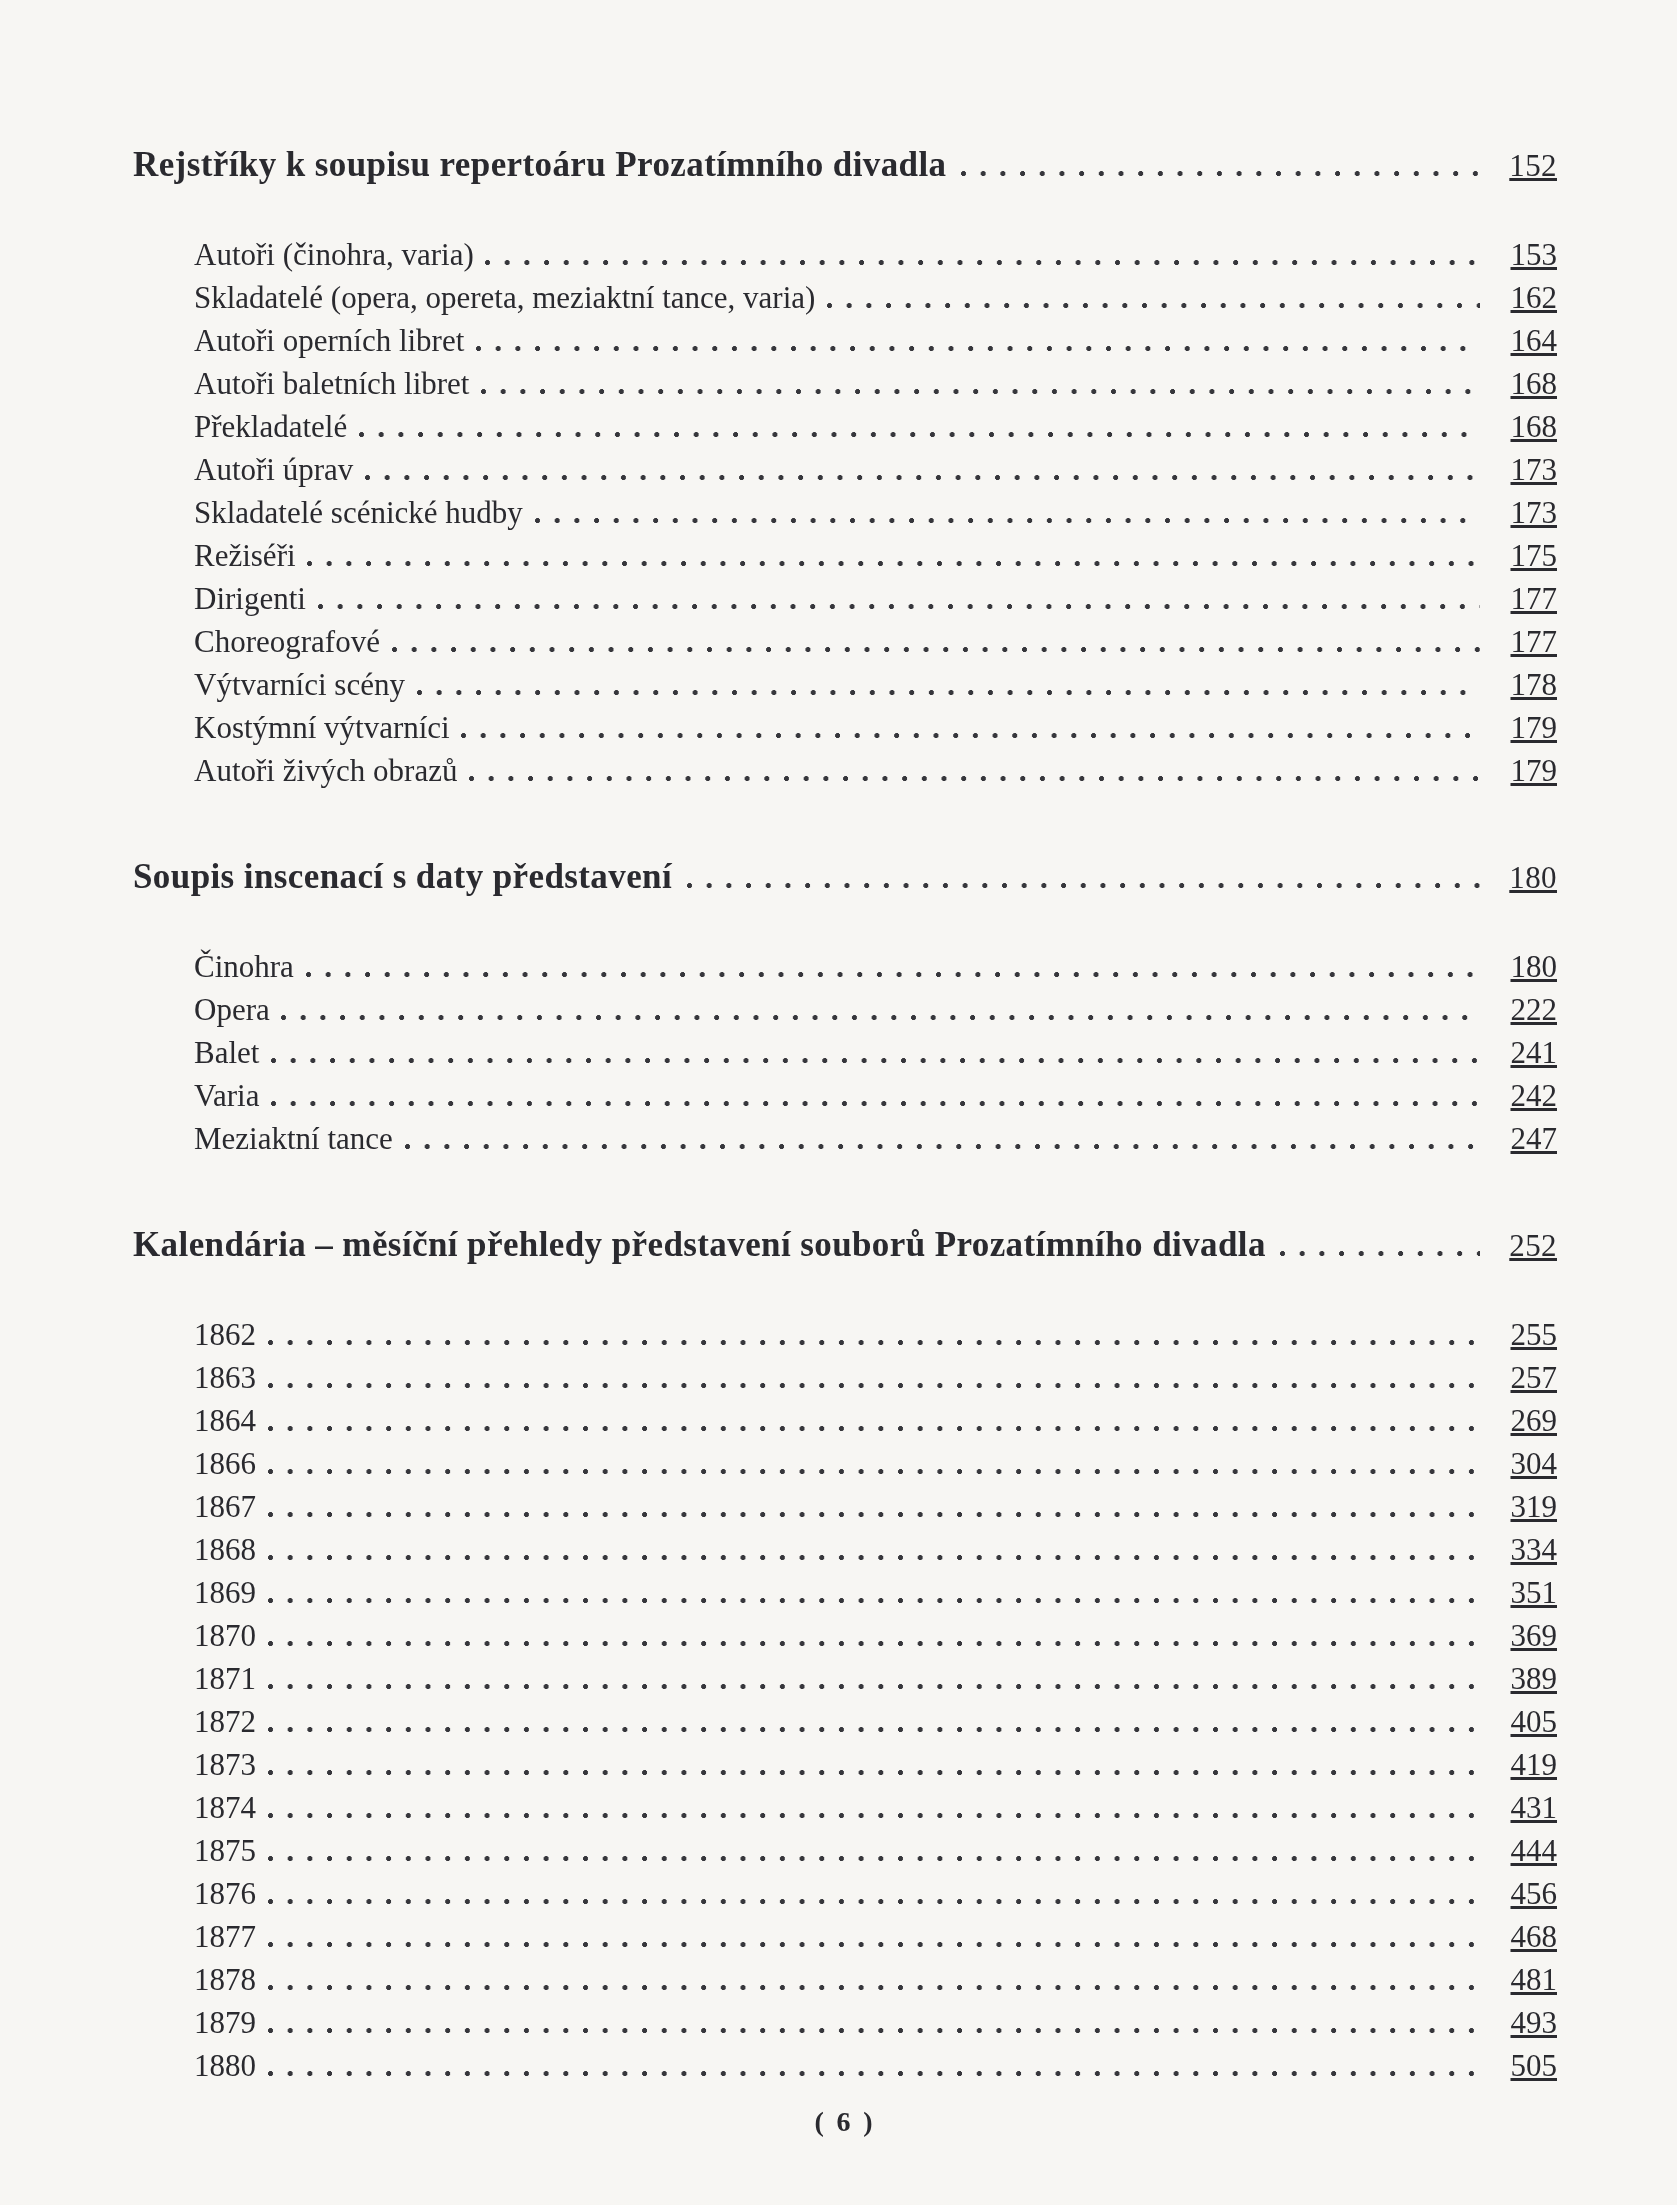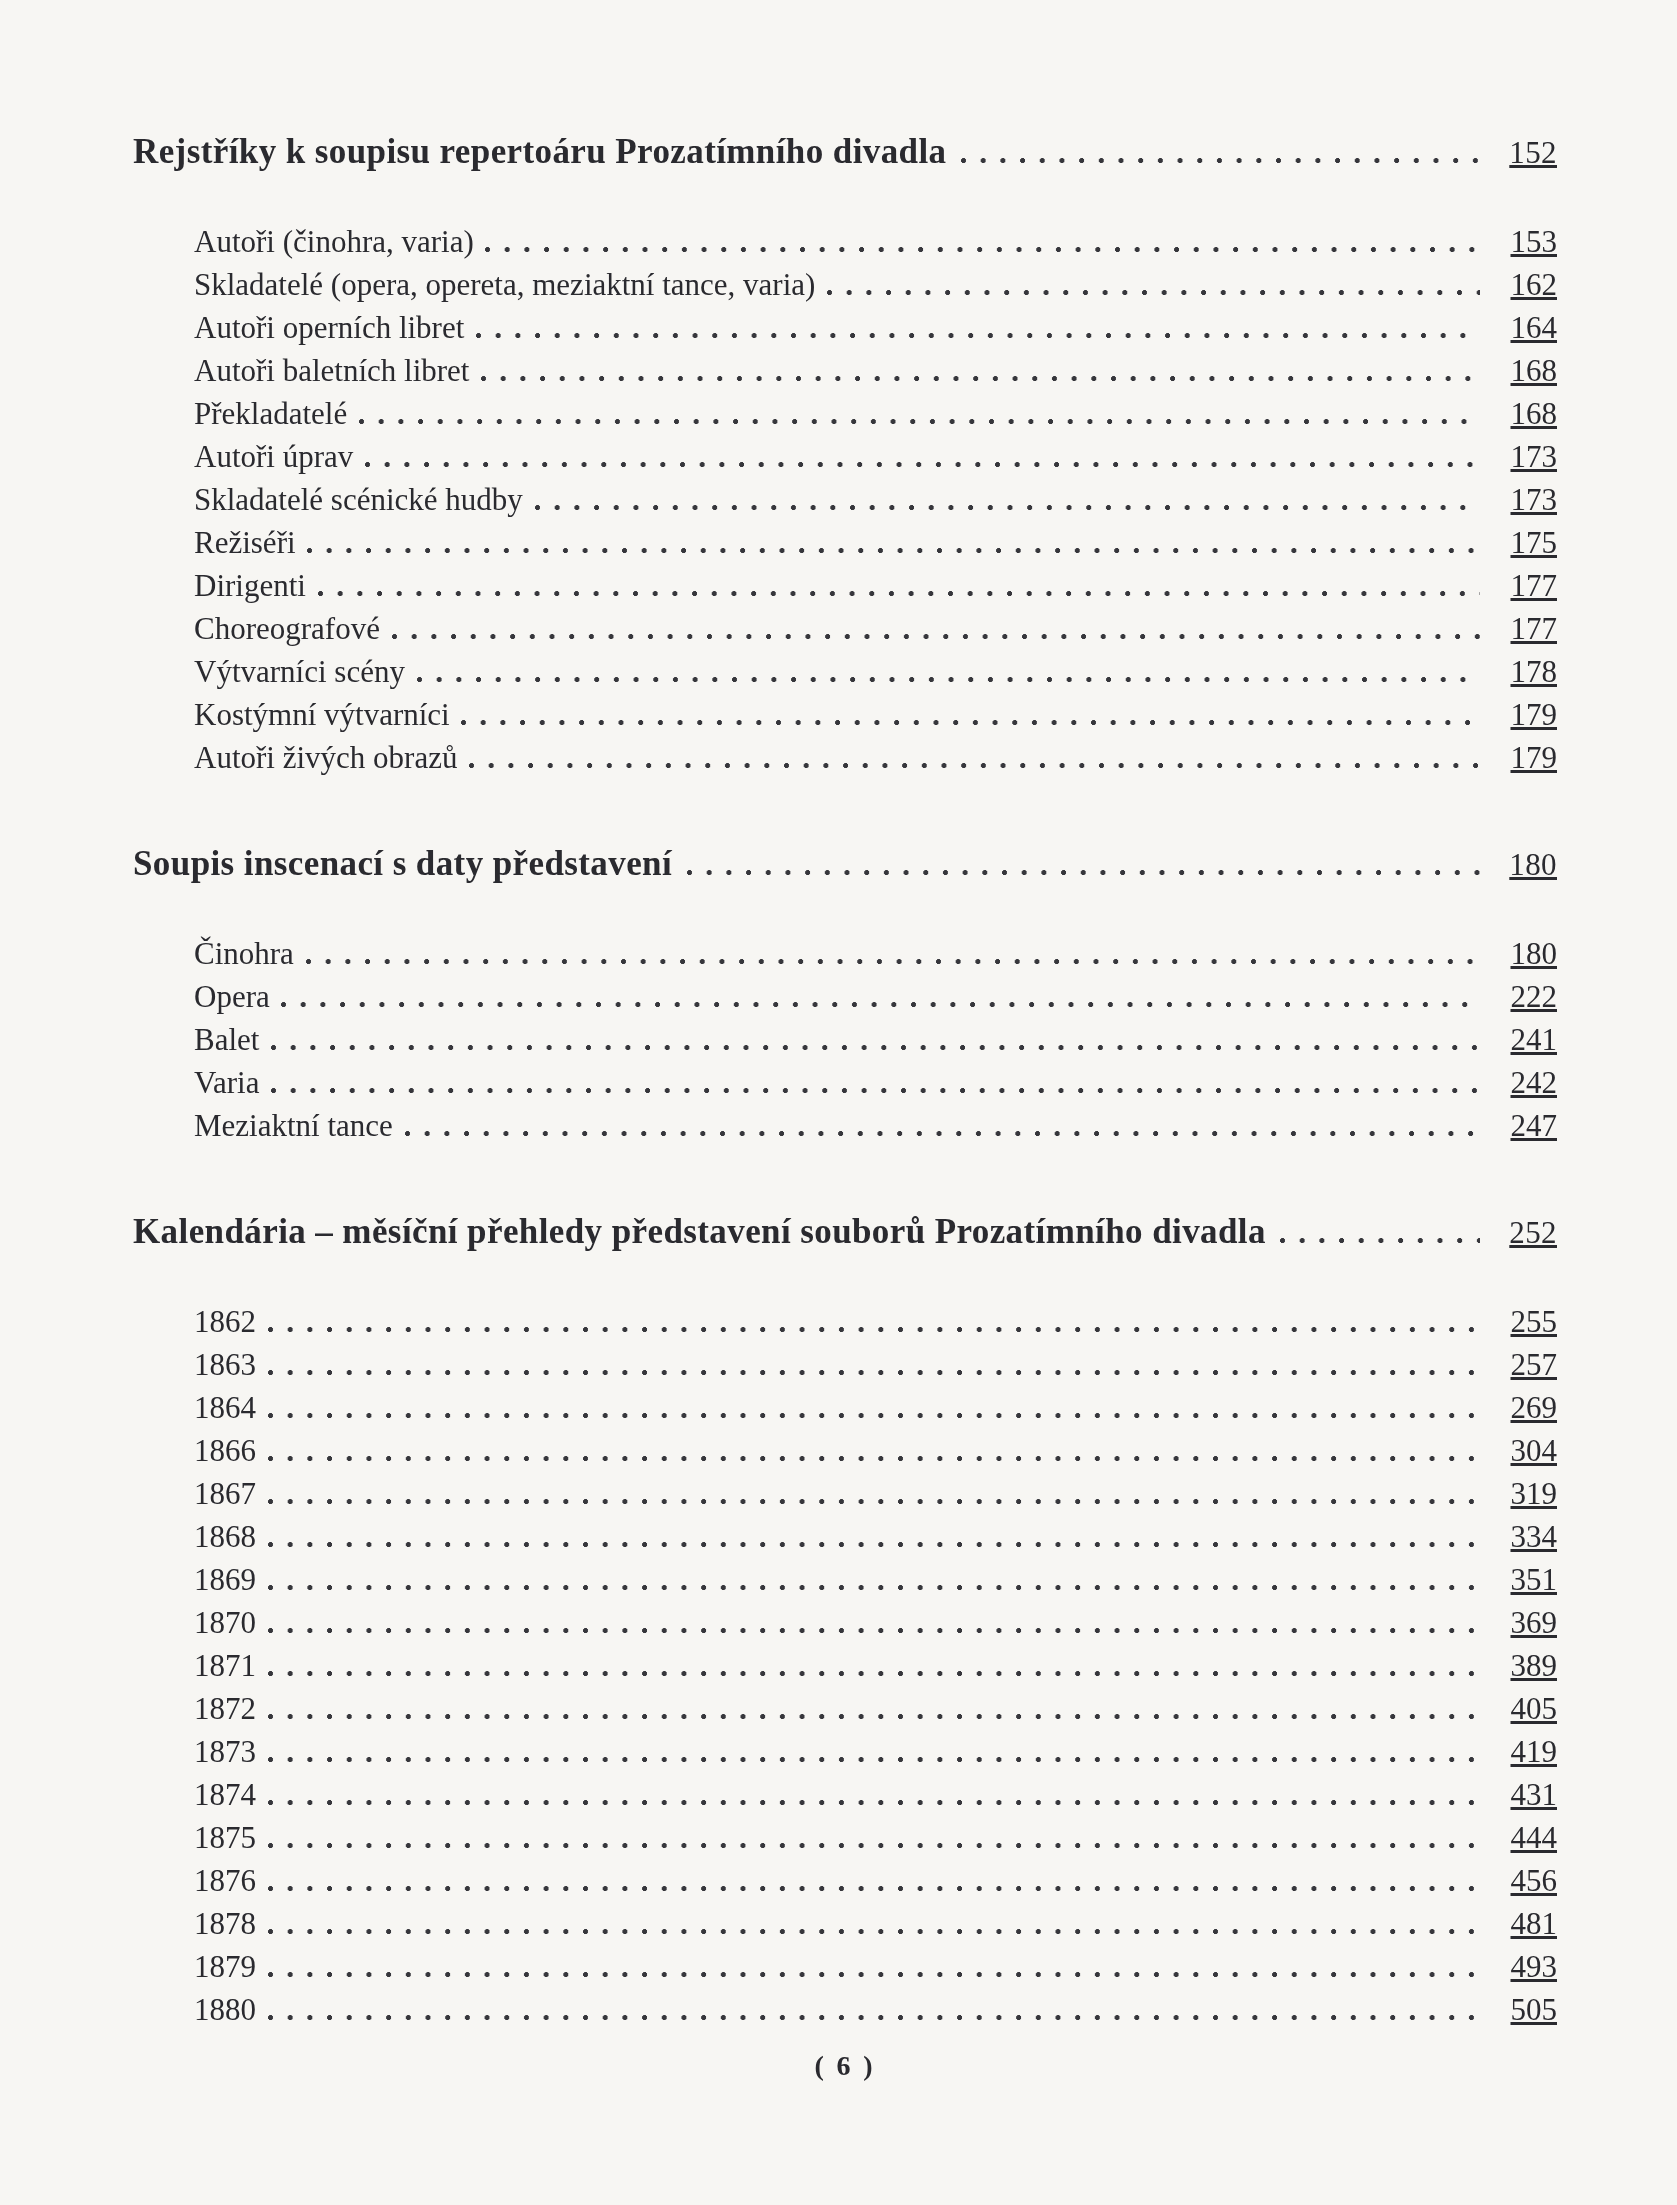--- a/index.html
+++ b/index.html
@@ -9,21 +9,21 @@
     height: 2205px;
     margin: 0 auto;
     background: #f7f6f3;
     font-family: "Liberation Serif", "DejaVu Serif", serif;
     color: #2a2a2f;
     box-sizing: border-box;
     padding: 130px 120px 0 133px;
     overflow: hidden;
   }
   .toc-section { margin-top: 63px; }
-  .toc-section:first-child { margin-top: 0; }
+  .toc-section:first-child { margin-top: 13px; }
 
   .heading-row {
     display: flex;
     align-items: baseline;
     font-size: 35px;
     font-weight: bold;
     line-height: 44px;
     letter-spacing: 0.4px;
     white-space: nowrap;
   }
@@ -287,20 +287,25 @@
     <span class="dots"></span>
     <span class="pagenum">444</span>
   </li>
 
   <li class="item-row">
     <span class="label">1876</span>
     <span class="dots"></span>
     <span class="pagenum">456</span>
   </li>
 
+  <li class="item-row">
+    <span class="label">1877</span>
+    <span class="dots"></span>
+    <span class="pagenum">468</span>
+  </li>
 
   <li class="item-row">
     <span class="label">1878</span>
     <span class="dots"></span>
     <span class="pagenum">481</span>
   </li>
 
   <li class="item-row">
     <span class="label">1879</span>
     <span class="dots"></span>

